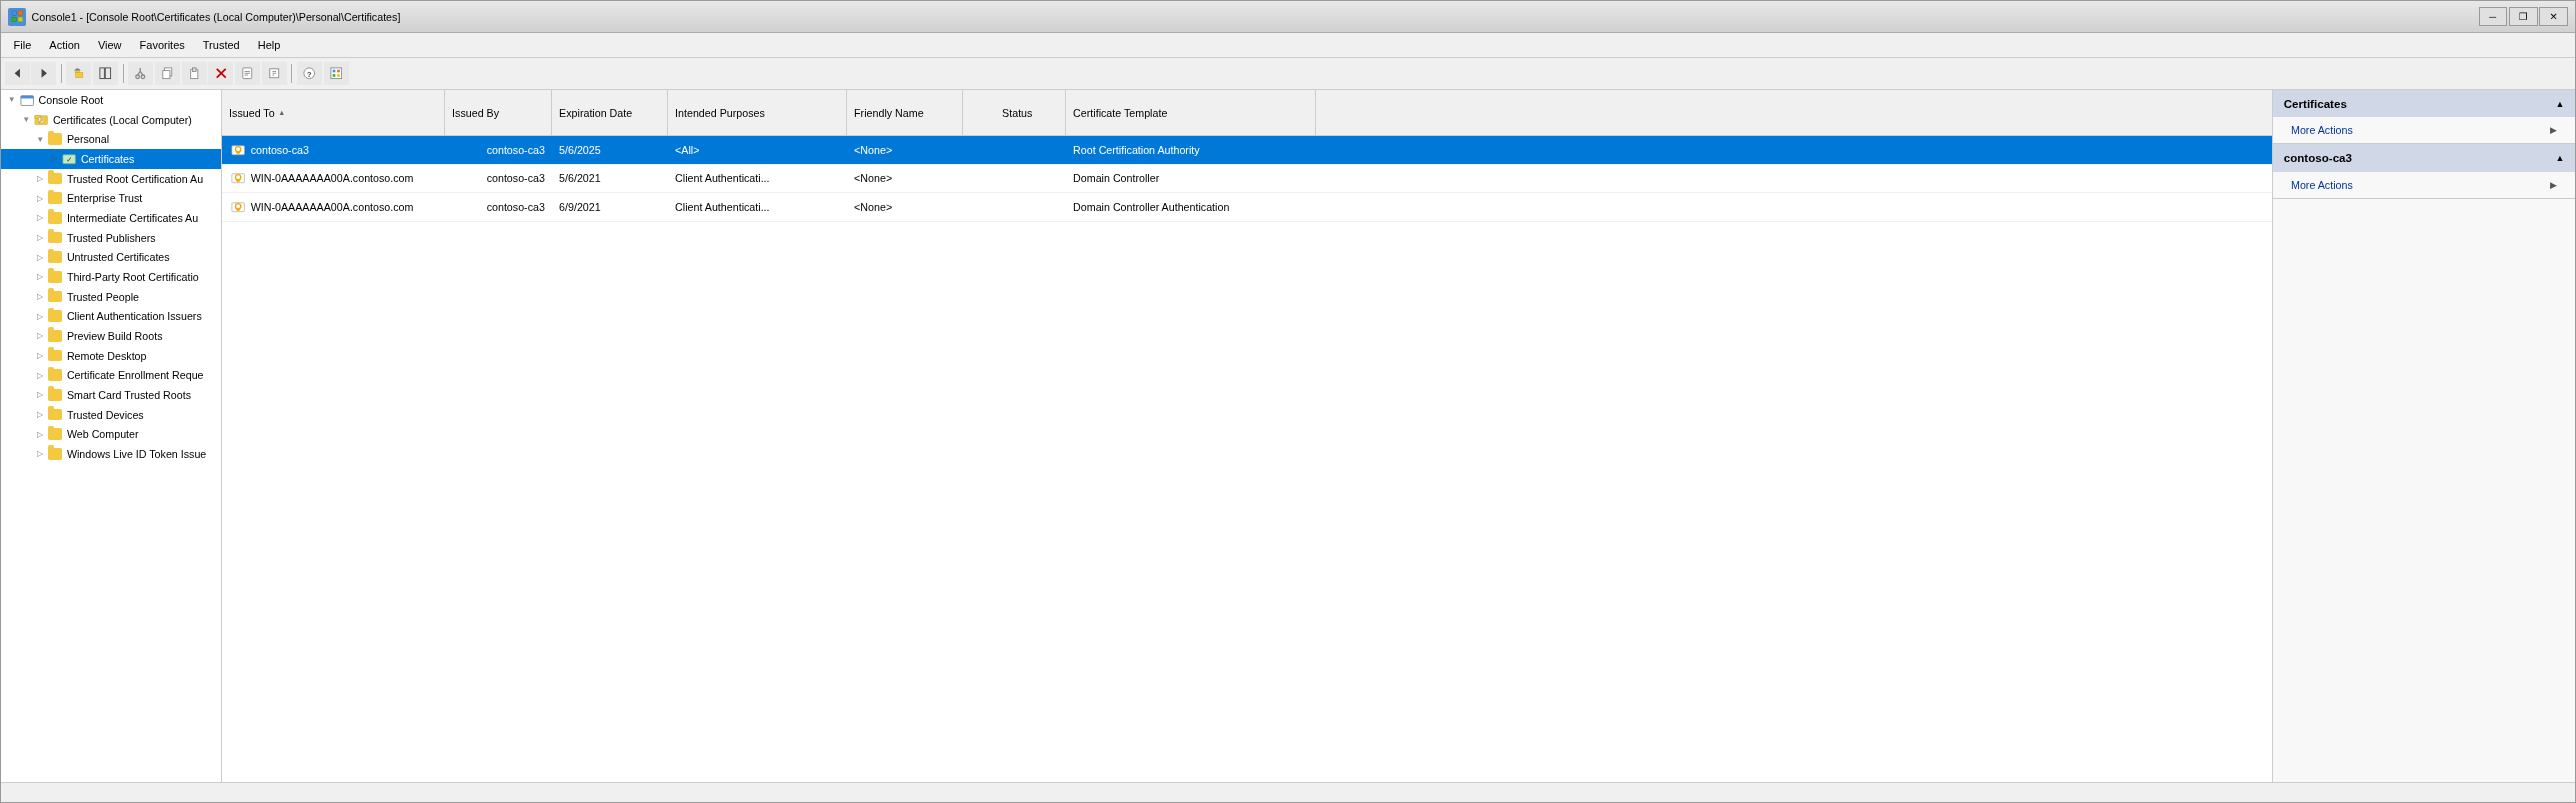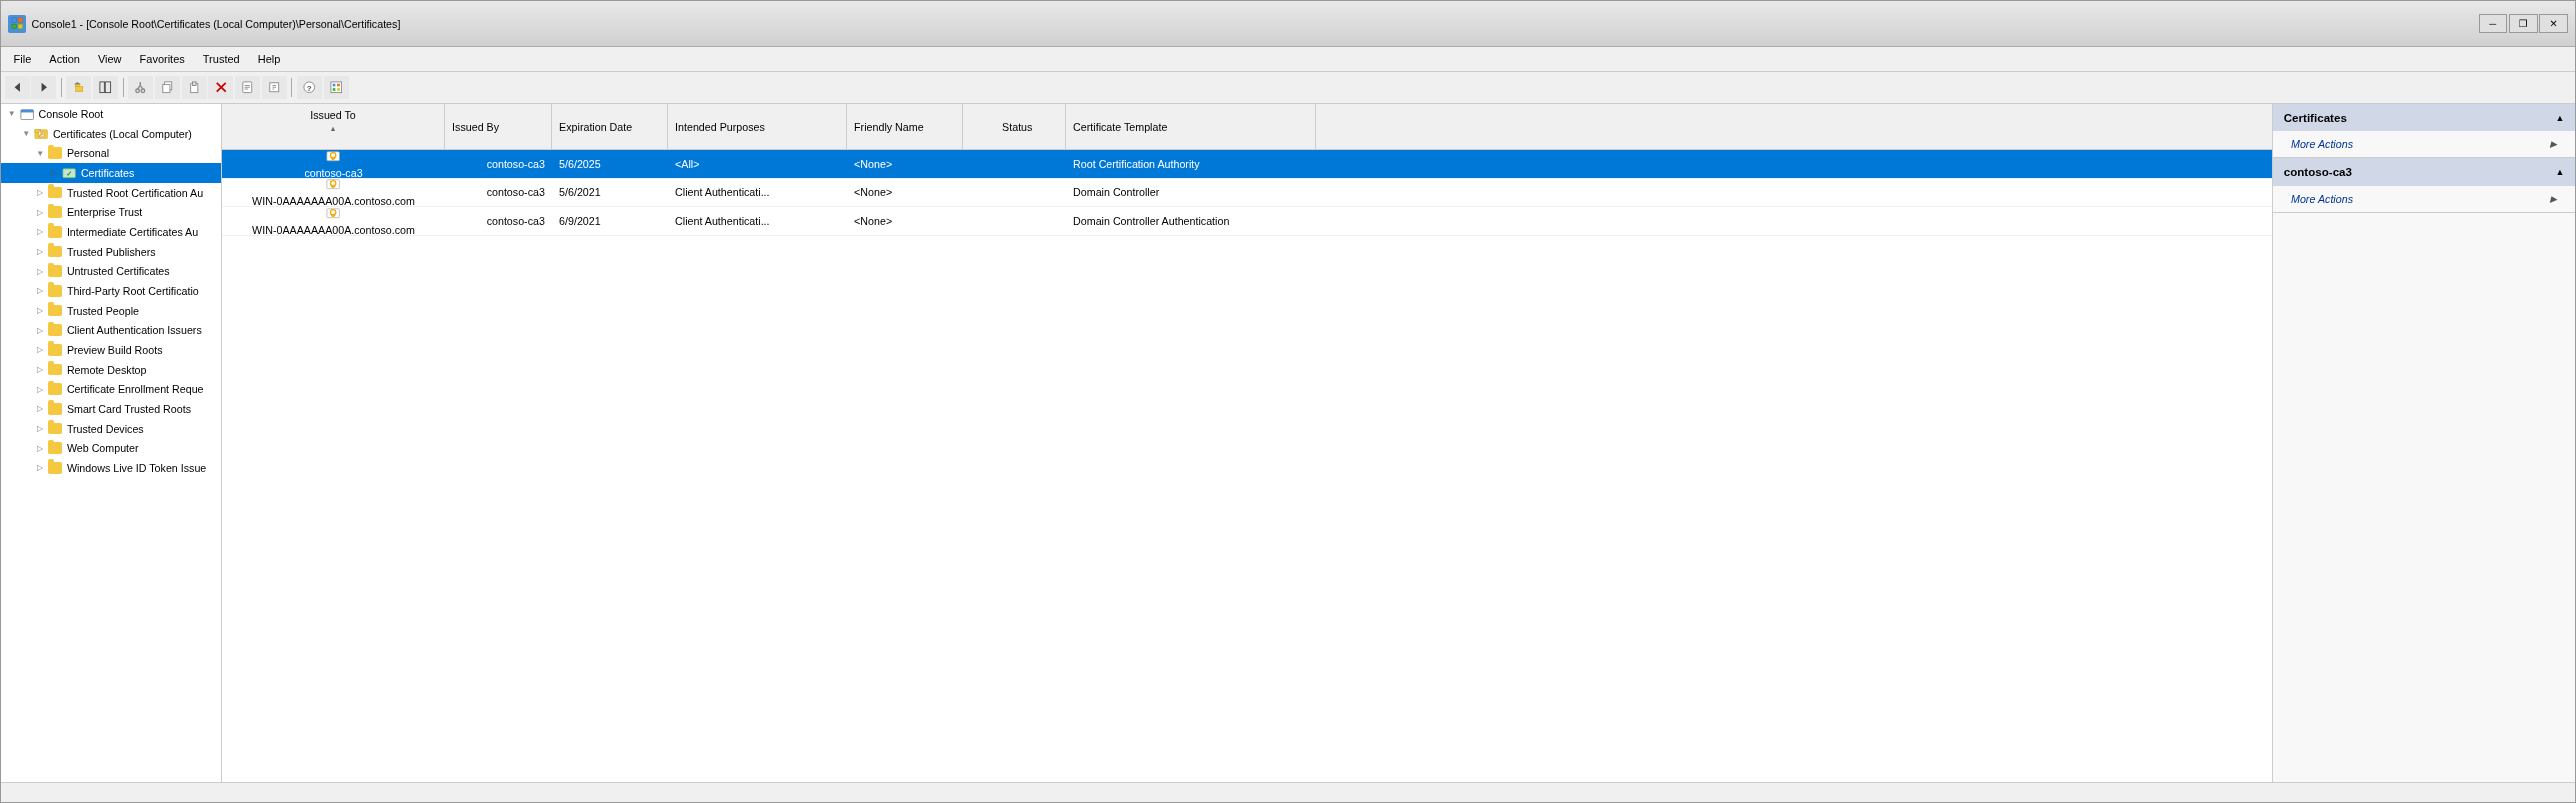--- a/index.html
+++ b/index.html
@@ -17,21 +17,21 @@
       width: 2576px;
       height: 803px;
       background: #f0f0f0;
       border: 0.9px solid #999;
       display: flex;
       flex-direction: column;
     }
 
     .title-bar {
       background: linear-gradient(to bottom, #e8e8e8, #d0d0d0);
-      height: 46px;
+      height: 32px;
       display: flex;
       align-items: center;
       padding: 0 7.1px;
       border-bottom: 0.9px solid #aaa;
       flex-shrink: 0;
     }
 
     .title-bar-icon {
       width: 18px;
       height: 18px;
@@ -283,42 +283,41 @@
     }
 
     .actions-item {
       padding: 7.1px 18px;
       font-size: 10.7px;
       cursor: pointer;
       display: flex;
       align-items: center;
       justify-content: space-between;
       color: #003399;
-      font-style: italic;
     }
 
     .actions-item .arrow {
       font-size: 9px;
       color: #555;
     }
 
     
     .status-bar {
       height: 19.6px;
       background: #f0f0f0;
       border-top: 0.9px solid #ccc;
       display: flex;
       align-items: center;
       padding: 0 7.1px;
       font-size: 9.8px;
       flex-shrink: 0;
     }
 
     
-    .col-issued-to { width: 223px; flex-direction: column; }
+    .col-issued-to { width: 223px; }
     .col-issued-by { width: 107px; text-align: right; }
     .col-expiration { width: 116px; }
     .col-purposes { width: 179px; }
     .col-friendly { width: 116px; }
     .col-status { width: 71px; margin-left: 32px; }
     .col-template { width: 250px; }
   </style>
 </head>
 <body>
 

